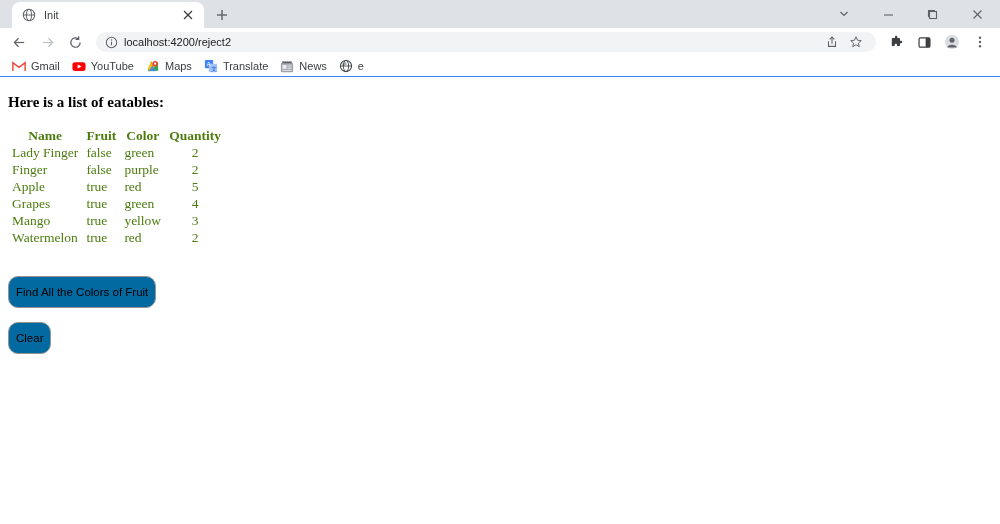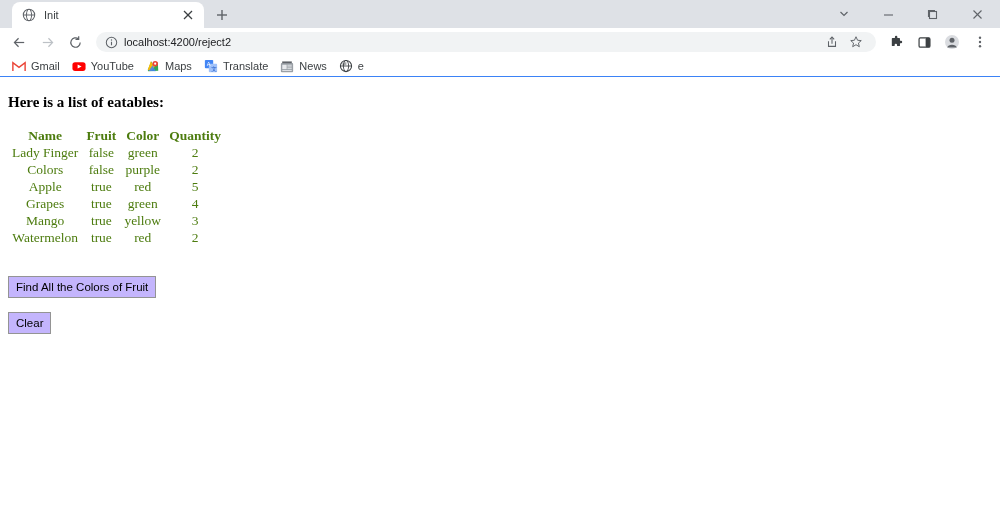--- a/index.html
+++ b/index.html
@@ -176,37 +176,37 @@
     line-height: 17px;
   }
   .eatables-table th {
     font-weight: bold;
     text-align: center;
     padding: 0 4px;
     white-space: nowrap;
     font-family: "Liberation Serif", serif;
   }
   .eatables-table td {
-    text-align: center;
+    text-align: left;
     padding: 0 4px;
     white-space: nowrap;
     font-family: "Liberation Serif", serif;
   }
   .eatables-table td.qty { text-align: center; }
 
   .btn-row { margin-top: 30px; }
   .btn-row.second { margin-top: 14px; }
   .native-btn {
     font-family: "Liberation Sans", sans-serif;
     font-size: 11.5px;
     color: #000000;
-    background: #c4b5fd;
+    background: #0369a1;
     border: 1px solid #949494;
-    border-radius: 0;
-    padding: 3px 7px;
+    border-radius: 10px;
+    padding: 8px 7px;
     line-height: 14px;
     cursor: pointer;
   }
 
   svg { display: block; }
 </style>
 </head>
 <body>
 
 <div class="browser">
@@ -427,21 +427,21 @@
         </tr>
       </thead>
       <tbody>
         <tr>
           <td>Lady Finger</td>
           <td>false</td>
           <td>green</td>
           <td class="qty">2</td>
         </tr>
         <tr>
-          <td>Colors</td>
+          <td>Finger</td>
           <td>false</td>
           <td>purple</td>
           <td class="qty">2</td>
         </tr>
         <tr>
           <td>Apple</td>
           <td>true</td>
           <td>red</td>
           <td class="qty">5</td>
         </tr>

